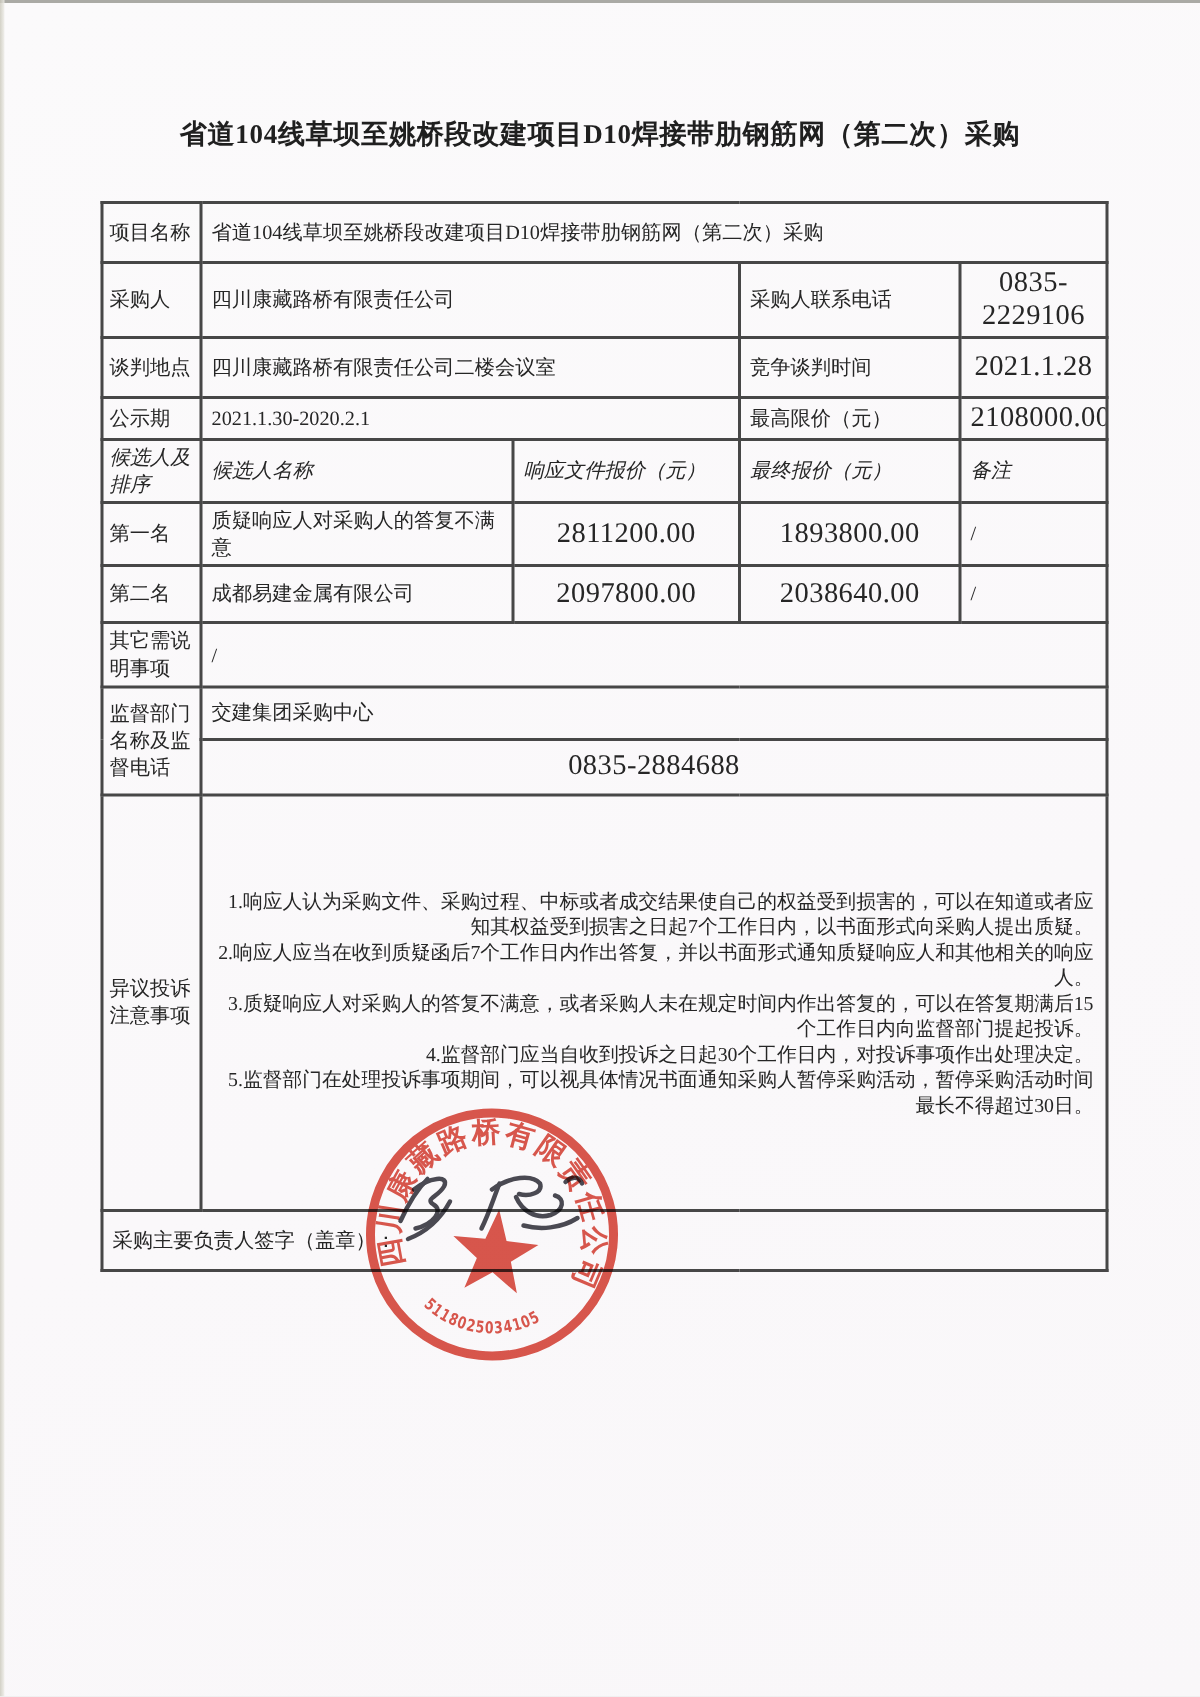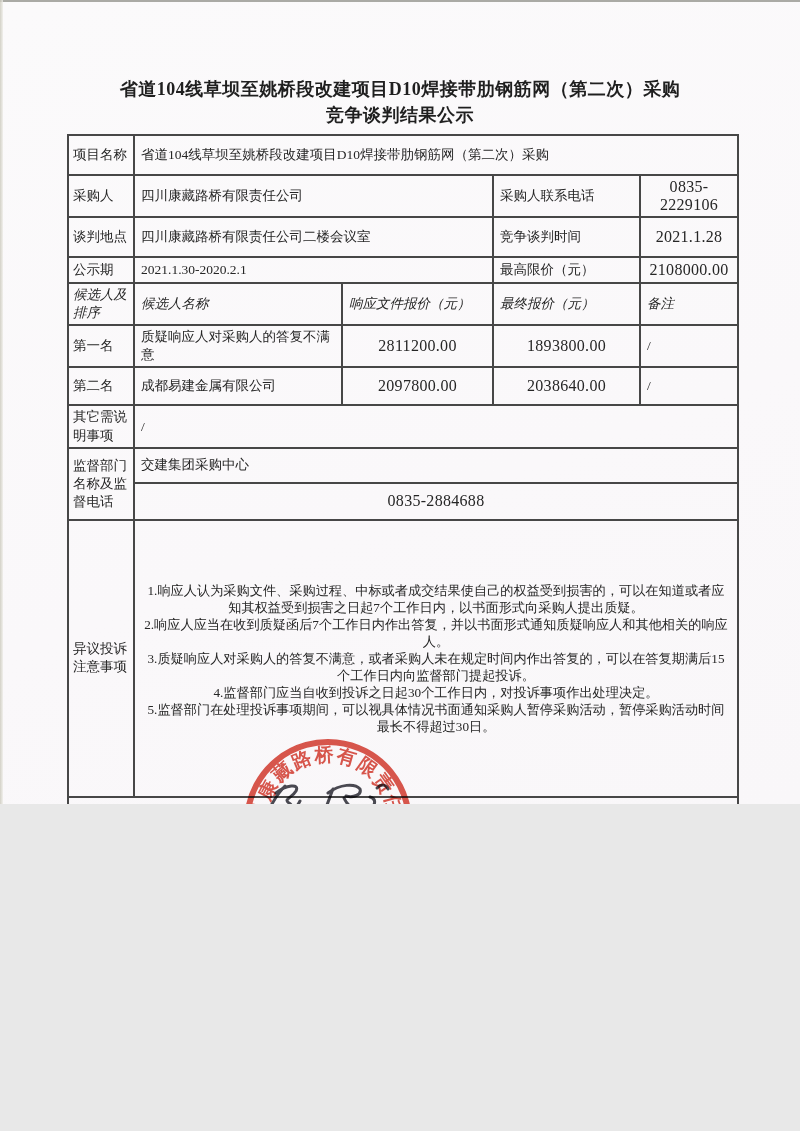--- a/index.html
+++ b/index.html
@@ -3,21 +3,21 @@
 <meta charset="utf-8">
 <style>
   html,body{margin:0;padding:0;}
   body{
     width:800px;height:1131px;
     font-family:"Liberation Serif","DejaVu Serif",serif;
     background:#e8e8e8;
   }
   .page{
     position:relative;
-    width:800px;height:804px;
+    width:800px;height:1131px;
     background:linear-gradient(160deg,#fbfafb 0%,#faf8fa 60%,#f9f7f9 100%);
     overflow:hidden;
     color:#2b2b2b;
   }
   .scan-edge-top{
     position:absolute;left:0;top:0;width:800px;height:2px;
     background:#8f8f88;opacity:.75;
   }
   .scan-edge-left{
     position:absolute;left:0;top:0;width:3px;height:1131px;
@@ -38,29 +38,29 @@
   .doc-table td{
     border:2px solid #474747;
     font-size:13.5px;
     color:#262626;
     padding:2px 6px;
     vertical-align:middle;
     overflow:hidden;
   }
   .doc-table td.lbl{padding:2px 2px 2px 4px;line-height:1.35;}
   .doc-table td.ctr{text-align:left;}
-  .doc-table td.num{text-align:center;font-size:16px;letter-spacing:.3px;}
+  .doc-table td.num{text-align:center;font-size:19px;letter-spacing:.3px;}
   tr.r1{height:40px;} tr.r2{height:41px;} tr.r3{height:40px;}
   tr.r4{height:26px;margin-top:16px;} tr.r5{height:33px;font-style:italic;} tr.r6{height:38px;}
   tr.r7{height:38px;} tr.r8{height:41px;} tr.r9a{height:35px;}
   tr.r9b{height:37px;} tr.r10{height:277px;} tr.r11{height:40px;padding-left:11px;}
   td.objection-cell{padding:6px 8px;}
   td.objection-cell p{
     margin:0;font-size:13.2px;line-height:17px;
-    text-align:center;
+    text-align:right;
   }
   .sig-svg{
     position:absolute;left:255px;top:772px;
     mix-blend-mode:multiply;
   }
   .stamp-svg{
     position:absolute;left:228px;top:723px;
     mix-blend-mode:multiply;
     opacity:.85;
     transform:rotate(6deg);
@@ -68,21 +68,20 @@
 </style>
 </head>
 <body>
 
 <div class="page">
   <div class="scan-edge-top"></div>
   <div class="scan-edge-left"></div>
 
   <div class="title">
     <div>省道104线草坝至姚桥段改建项目D10焊接带肋钢筋网（第二次）采购</div>
-    <div>竞争谈判结果公示</div>
   </div>
 
   <table class="doc-table">
     <colgroup>
       <col style="width:66px">
         <col style="width:208px">
         <col style="width:151px">
       <col style="width:147px">
         <col style="width:98px">
     </colgroup>

